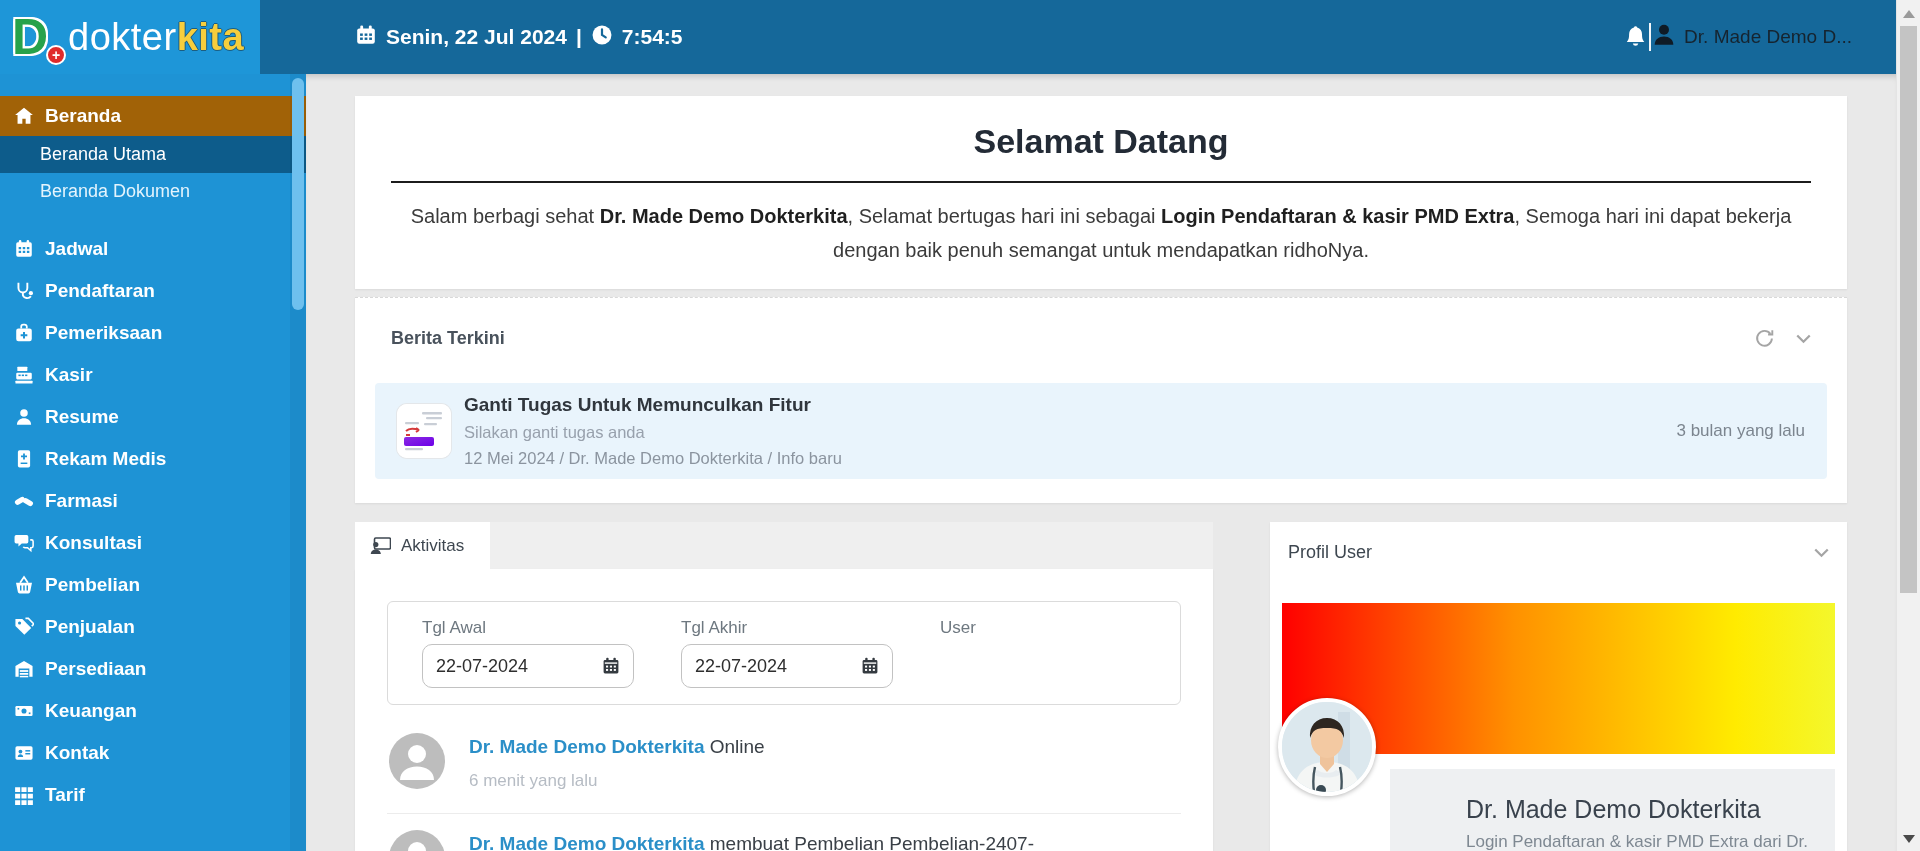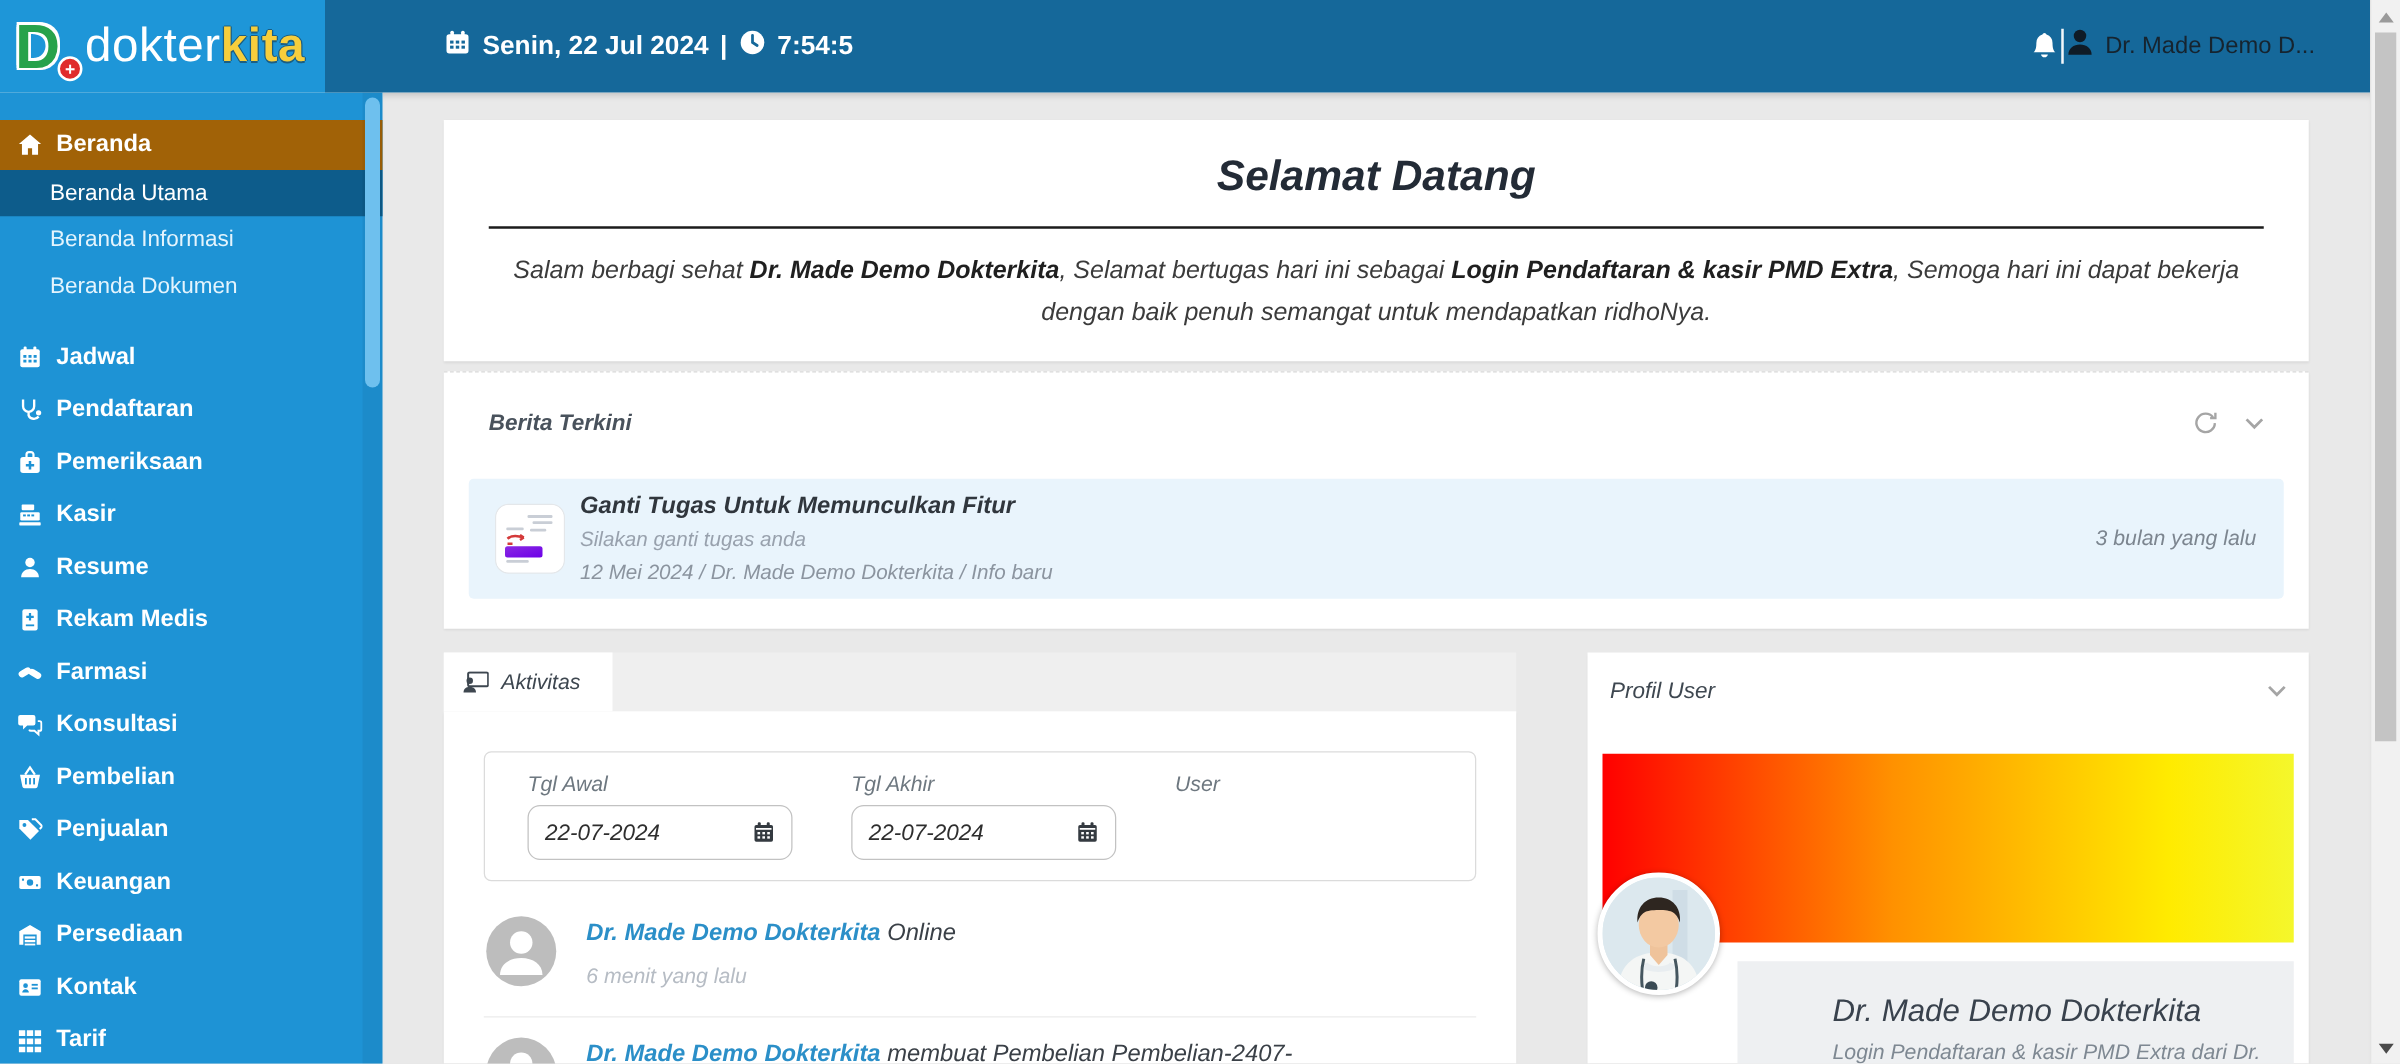--- a/index.html
+++ b/index.html
@@ -35,21 +35,21 @@
     background:#a16207; font-size:19px; font-weight:700; cursor:pointer; }
   .nav-child { height:37px; line-height:37px; padding-left:40px; font-size:18px; color:#E4F4FD; cursor:pointer; }
   .nav-child.active { background:#0D5C8B; color:#fff; }
   .nav-gap { height:18px; }
   .nav-item { height:42px; display:flex; align-items:center; gap:11px; padding-left:14px;
     font-size:19px; font-weight:700; cursor:pointer; }
   .nav-item svg, .nav-parent svg { flex:0 0 auto; }
 
   
   .main { position:absolute; left:306px; top:74px; right:24px; bottom:0; background:#E9E9E9;
-    padding:22px 49px 0; overflow:hidden; box-shadow:inset 0 6px 6px -4px rgba(0,0,0,.18);font-style:italic; }
+    padding:22px 49px 0; overflow:hidden; box-shadow:inset 0 6px 6px -4px rgba(0,0,0,.18); }
   .card { background:#fff; box-shadow:0 1px 2px rgba(0,0,0,.07); }
 
   .card-welcome { height:193px; padding:26px 36px 0; text-align:center; }
   .card-welcome h1 { font-size:34px; color:#232B36; font-weight:700; margin-bottom:20px; }
   .card-welcome hr { border:none; border-top:2px solid #1C1C1C; margin-bottom:16px; }
   .card-welcome p { font-size:20px; line-height:34px; color:#3B3B3B; }
   .card-welcome b { color:#1F1F1F; }
 
   .card-berita { margin-top:8px; height:206px; border-top:1px dashed #D8D8D8; padding:30px 20px 18px; }
   .berita-head { display:flex; align-items:center; padding:0 16px; }
@@ -171,21 +171,20 @@
 
 <div class="sidebar">
   <div class="nav">
     <div class="nav-parent">
       <svg width="20" height="20" viewBox="0 0 18 18" fill="#fff">
           <path d="M9 1.5 1 8.2h2.2V16h4.3v-4.6h3v4.6h4.3V8.2H17Z"></path>
         </svg>
       <span>Beranda</span>
     </div>
     <div class="nav-child active">Beranda Utama</div>
-    <div class="nav-child">Beranda Informasi</div>
     <div class="nav-child">Beranda Dokumen</div>
     <div class="nav-gap"></div>
 
     <div class="nav-item">
       <svg width="20" height="20" viewBox="0 0 18 18">
           <rect x="2" y="3" width="14" height="13" rx="1.5" fill="#fff"></rect>
           <rect x="4.4" y="1" width="2.2" height="3.6" rx="1" fill="#fff"></rect>
           <rect x="11.4" y="1" width="2.2" height="3.6" rx="1" fill="#fff"></rect>
           <g fill="#1E93D5">
             <rect x="4.2" y="7.2" width="2.2" height="2"></rect>
@@ -271,37 +270,37 @@
     <div class="nav-item">
       <svg width="20" height="20" viewBox="0 0 18 18">
           <path d="M1.3 1.8h6.2l8 8-6.2 6.2-8-8Z" fill="#fff"></path>
           <circle cx="5" cy="5.4" r="1.4" fill="#1E93D5"></circle>
           <path d="M10.3 1.3h2.6l5 5-1.9 1.9" fill="none" stroke="#fff" stroke-width="1.5"></path>
         </svg>
       <span>Penjualan</span>
     </div>
     <div class="nav-item">
       <svg width="20" height="20" viewBox="0 0 18 18">
-          <rect x="1.3" y="4.4" width="15.4" height="9.2" rx="1.2" fill="#fff"></rect>
-          <circle cx="9" cy="9" r="2.3" fill="#1E93D5"></circle>
-          <rect x="3.2" y="6.2" width="1.5" height="1.5" fill="#1E93D5"></rect>
-          <rect x="13.3" y="10.3" width="1.5" height="1.5" fill="#1E93D5"></rect>
-        </svg>
-      <span>Keuangan</span>
-    </div>
-    <div class="nav-item">
-      <svg width="20" height="20" viewBox="0 0 18 18">
           <path d="M1.3 16V6.3L9 1.8l7.7 4.5V16h-2.9V8.6H4.2V16Z" fill="#fff"></path>
           <g fill="#fff">
             <rect x="5.2" y="10" width="7.6" height="1.6"></rect>
             <rect x="5.2" y="12.6" width="7.6" height="1.6"></rect>
             <rect x="5.2" y="15.2" width="7.6" height="1.3"></rect>
           </g>
         </svg>
       <span>Persediaan</span>
+    </div>
+    <div class="nav-item">
+      <svg width="20" height="20" viewBox="0 0 18 18">
+          <rect x="1.3" y="4.4" width="15.4" height="9.2" rx="1.2" fill="#fff"></rect>
+          <circle cx="9" cy="9" r="2.3" fill="#1E93D5"></circle>
+          <rect x="3.2" y="6.2" width="1.5" height="1.5" fill="#1E93D5"></rect>
+          <rect x="13.3" y="10.3" width="1.5" height="1.5" fill="#1E93D5"></rect>
+        </svg>
+      <span>Keuangan</span>
     </div>
     <div class="nav-item">
       <svg width="20" height="20" viewBox="0 0 18 18">
           <rect x="1.3" y="3" width="15.4" height="12" rx="1.5" fill="#fff"></rect>
           <circle cx="5.8" cy="7.7" r="1.7" fill="#1E93D5"></circle>
           <path d="M3.4 12.6c0-1.5 1.1-2.4 2.4-2.4s2.4.9 2.4 2.4Z" fill="#1E93D5"></path>
           <rect x="10.2" y="6.4" width="4.4" height="1.3" fill="#1E93D5"></rect>
           <rect x="10.2" y="9" width="4.4" height="1.3" fill="#1E93D5"></rect>
         </svg>
       <span>Kontak</span>

